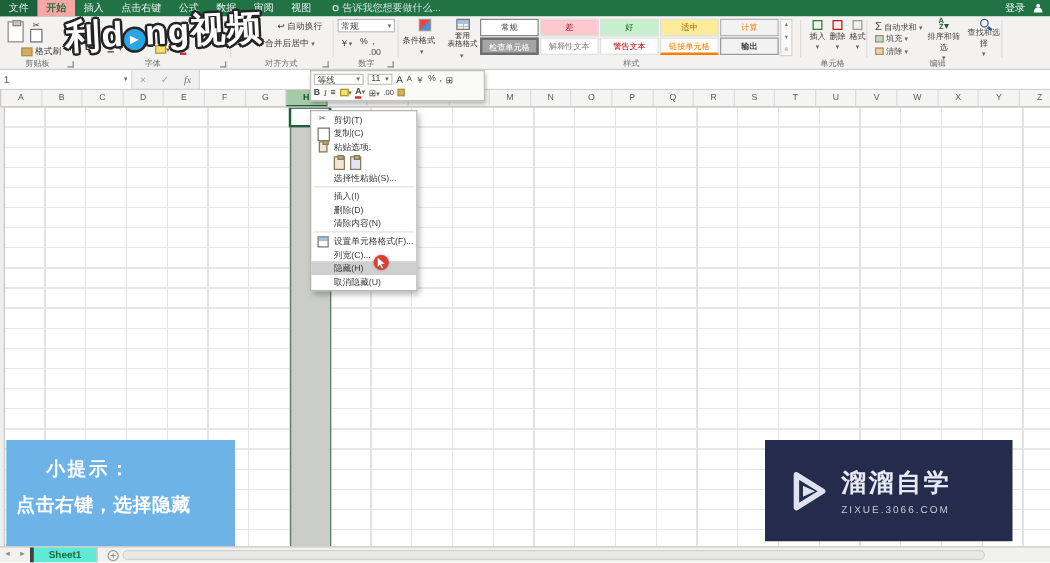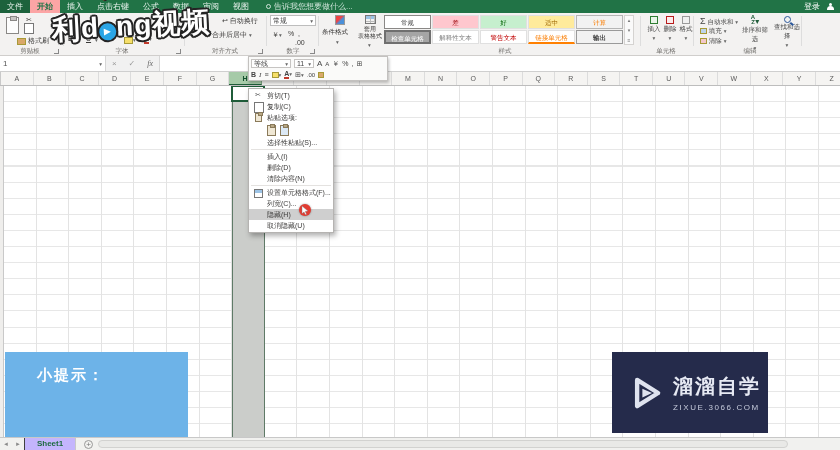--- a/index.html
+++ b/index.html
@@ -103,36 +103,36 @@
   .copy-ic:before{content:"";position:absolute;left:-3px;top:-3px;width:8px;height:9px;border:1px solid #777;background:#fff;}
   .fmt-ic{width:9px;height:9px;border:1px solid #777;background:linear-gradient(to bottom,#9cc3e5 0 3px,#fff 3px);}
   .click-dot{position:absolute;left:299px;top:204px;width:12px;height:12px;border-radius:50%;background:#e23c32;z-index:31;box-shadow:0 0 2px rgba(0,0,0,.4);display:flex;align-items:center;justify-content:center;}
 
   
   .tip{position:absolute;left:5px;top:352px;width:183px;height:92px;background:#6db3e8;z-index:20;color:#fff;font-weight:bold;}
   .tip-title{position:absolute;left:32px;top:14px;font-size:15px;letter-spacing:2px;}
   .tip-line{position:absolute;left:8px;top:43px;font-size:15px;letter-spacing:0.5px;white-space:nowrap;}
 
   
-  .wm-b{position:absolute;left:612px;top:352px;width:156px;height:81px;background:#252b4b;z-index:20;display:flex;align-items:center;}
+  .wm-b{position:absolute;left:612px;top:352px;width:198px;height:81px;background:#252b4b;z-index:20;display:flex;align-items:center;}
   .wm-b-text{margin-left:7px;}
   .wm-b-title{font-size:20px;font-weight:bold;color:#e6e9f3;letter-spacing:2px;white-space:nowrap;}
   .wm-b-url{font-size:8px;color:#c5cadb;letter-spacing:1.6px;margin-top:3px;white-space:nowrap;}
 
   
   .wm-top{position:absolute;left:52px;top:7px;z-index:40;transform:rotate(-3deg);font-size:28px;font-weight:900;color:#fff;white-space:nowrap;letter-spacing:1px;
     text-shadow:2px 0 0 #242424,-2px 0 0 #242424,0 2px 0 #242424,0 -2px 0 #242424,1.5px 1.5px 0 #242424,-1.5px -1.5px 0 #242424,1.5px -1.5px 0 #242424,-1.5px 1.5px 0 #242424;}
   .play-wrap{position:relative;display:inline-block;}
   .play{display:inline-block;width:17px;height:17px;background:#2aa5e6;border-radius:50%;color:#fff;font-size:9px;line-height:17px;text-align:center;vertical-align:2px;text-shadow:none;box-shadow:0 0 0 2px #242424;}
   .breve{position:absolute;left:4px;top:-16px;color:#ffd34d;font-size:16px;text-shadow:1px 1px 0 #242424,-1px -1px 0 #242424;}
 
   
   .sheetbar{position:absolute;left:0;bottom:0;right:0;height:13px;background:#f1f1ef;border-top:1px solid #c8c8c8;display:flex;align-items:center;z-index:21;font-size:8px;color:#666;}
   .nav-ar{padding:0 3px;font-size:6px;color:#8a8a8a;}
-  .sheettab{height:13px;line-height:12px;background:#c4b5fd;border-left:1px solid #404040;border-right:1px solid #c8c8c8;padding:0 12px;color:#1e6b41;font-weight:bold;}
+  .sheettab{height:13px;line-height:12px;background:#5eead4;border-left:3px solid #404040;border-right:1px solid #c8c8c8;padding:0 12px;color:#1e6b41;font-weight:bold;}
   .addsheet{margin-left:8px;width:9px;height:9px;border:1px solid #999;border-radius:50%;color:#777;font-size:8px;line-height:7px;text-align:center;}
   .hscroll{position:absolute;left:98px;top:2px;height:8px;width:690px;background:#e9e9e7;border:1px solid #d2d2d0;border-radius:4px;}
 </style>
 </head>
 <body>
 
 <div id="app">
 
   <div class="tabbar">
     <div class="tab file">文件</div>
@@ -409,20 +409,21 @@
   </div>
 
   <div class="click-dot">
     <svg width="8" height="9" viewBox="0 0 8 9">
       <path d="M1,0 L7,5 L4.2,5.4 L5.6,8.2 L4.4,8.8 L3,6 L1,7.6 Z" fill="#fff" stroke="#777" stroke-width="0.4"></path>
     </svg>
   </div>
 
   <div class="tip">
     <div class="tip-title">小提示：</div>
+    <div class="tip-line">点击右键，选择隐藏</div>
   </div>
 
   <div class="wm-b">
     <svg width="42" height="46" viewBox="0 0 48 48" style="margin-left:12px">
       <path d="M15 9 L39 24 L15 39 Z" fill="none" stroke="#dfe3ef" stroke-width="5" stroke-linejoin="round"></path>
       <path d="M21 19 L32 24 L21 29 Z" fill="#dfe3ef"></path>
     </svg>
     <div class="wm-b-text">
       <div class="wm-b-title">溜溜自学</div>
       <div class="wm-b-url">ZIXUE.3066.COM</div>

